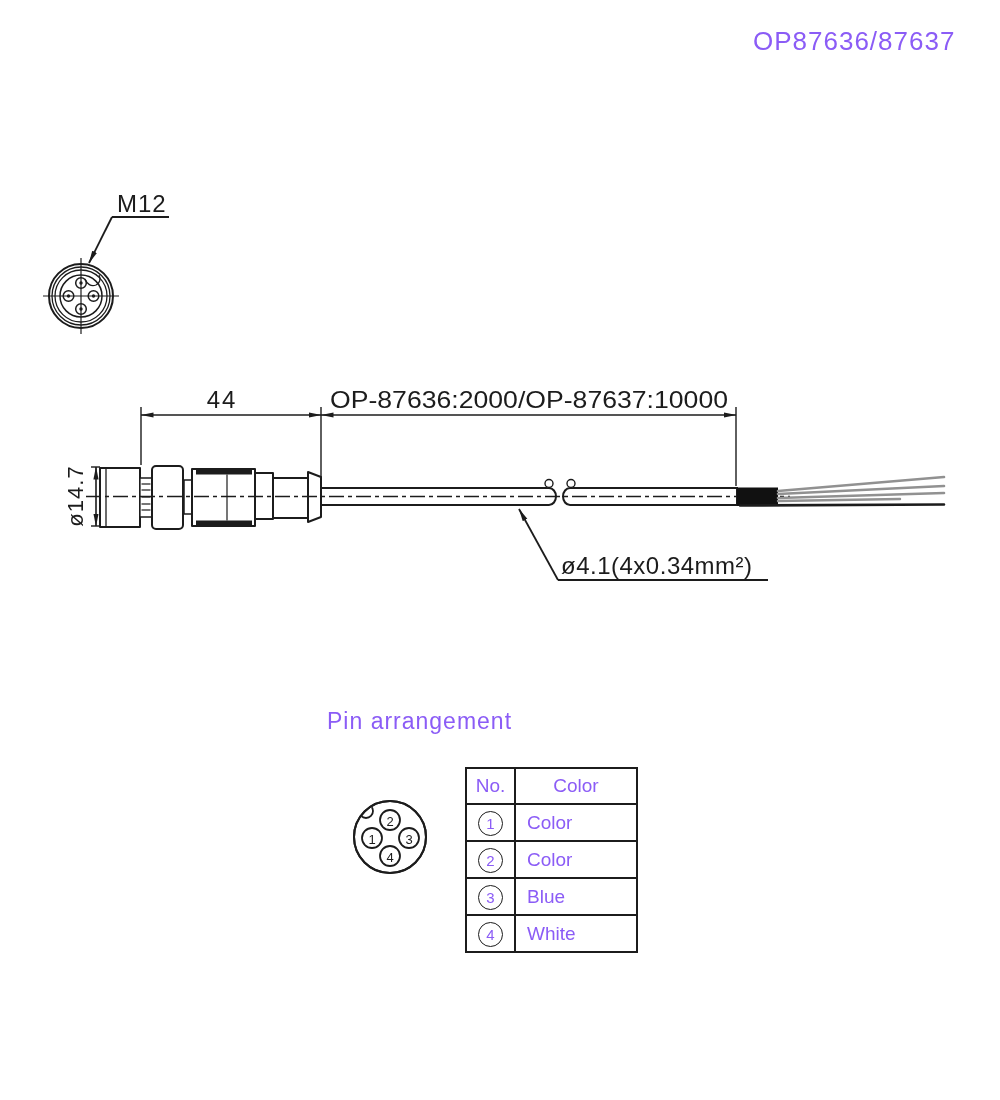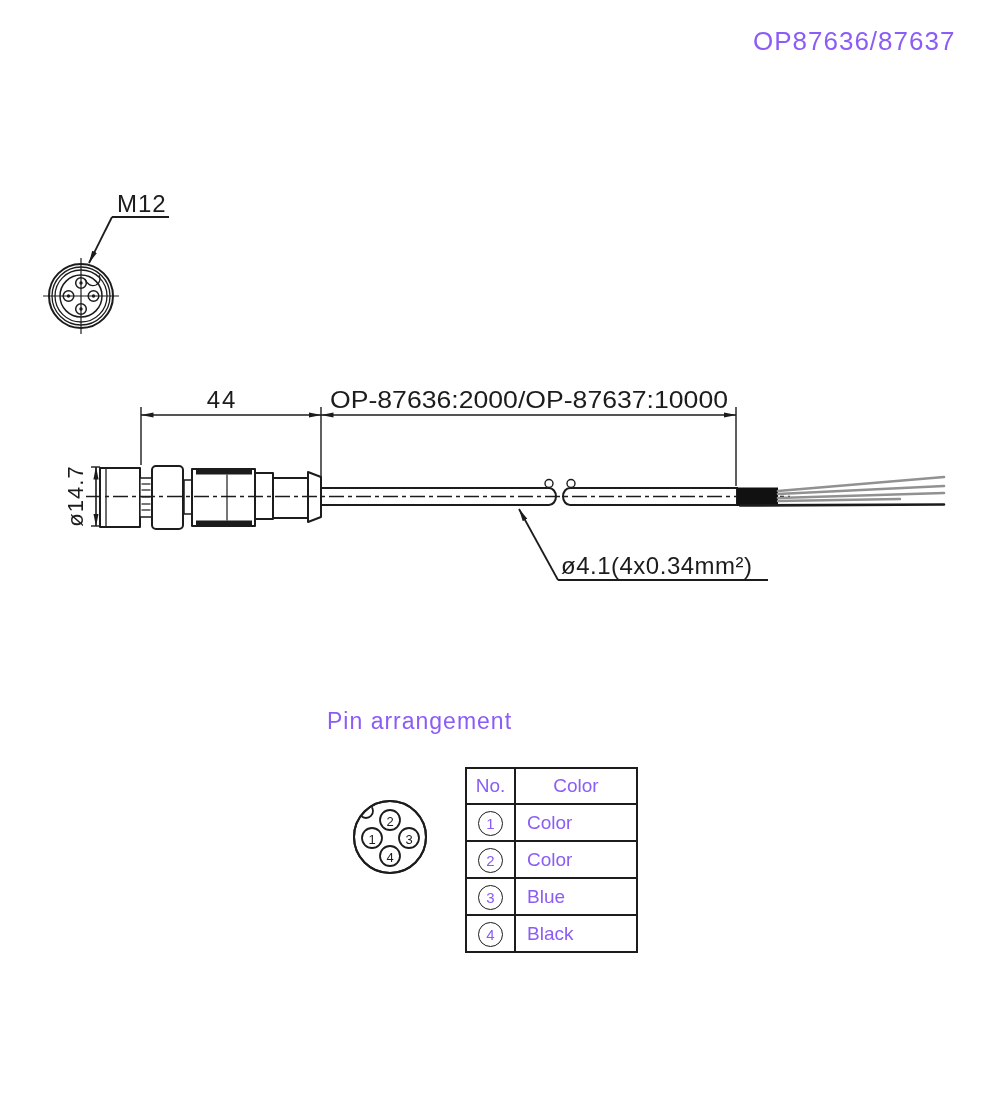--- a/index.html
+++ b/index.html
@@ -189,18 +189,18 @@
       <tr>
         <td class="col-no"><span class="circle-num">2</span></td>
         <td class="col-color">Color</td>
       </tr>
       <tr>
         <td class="col-no"><span class="circle-num">3</span></td>
         <td class="col-color">Blue</td>
       </tr>
       <tr>
         <td class="col-no"><span class="circle-num">4</span></td>
-        <td class="col-color">Black</td>
+        <td class="col-color">White</td>
       </tr>
     </tbody>
   </table>
 
 </div>
 
 </body></html>

